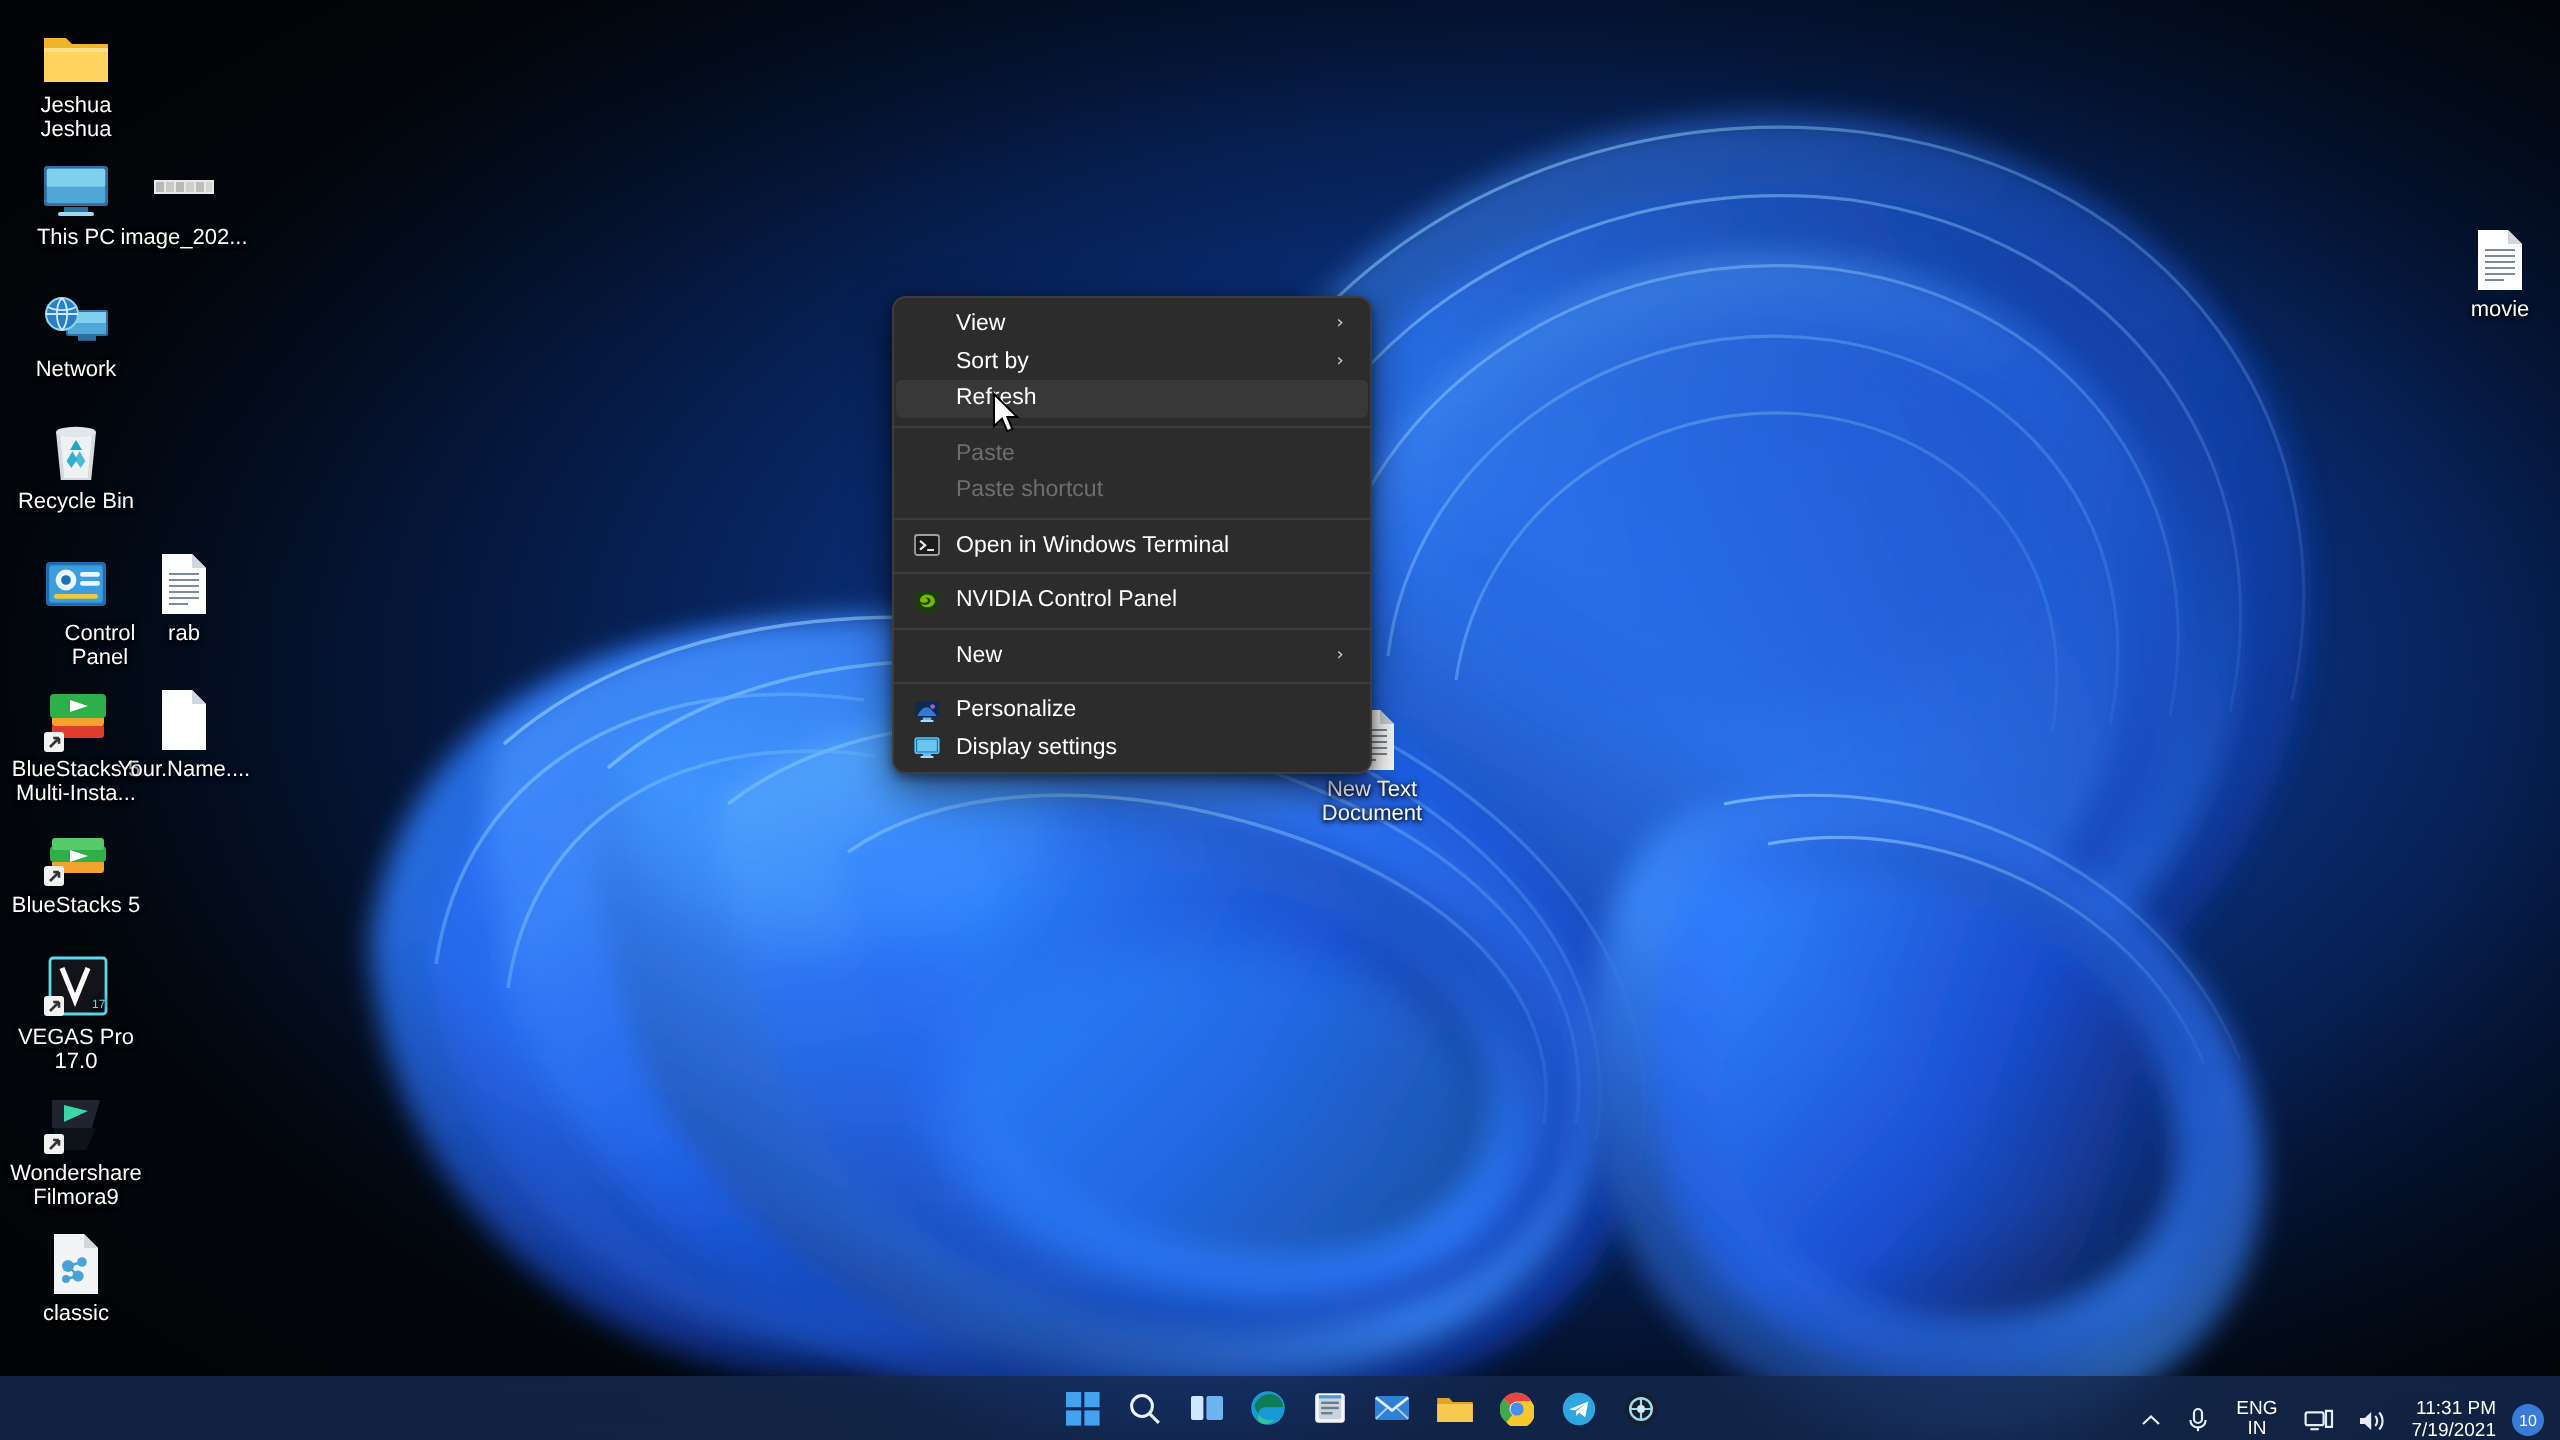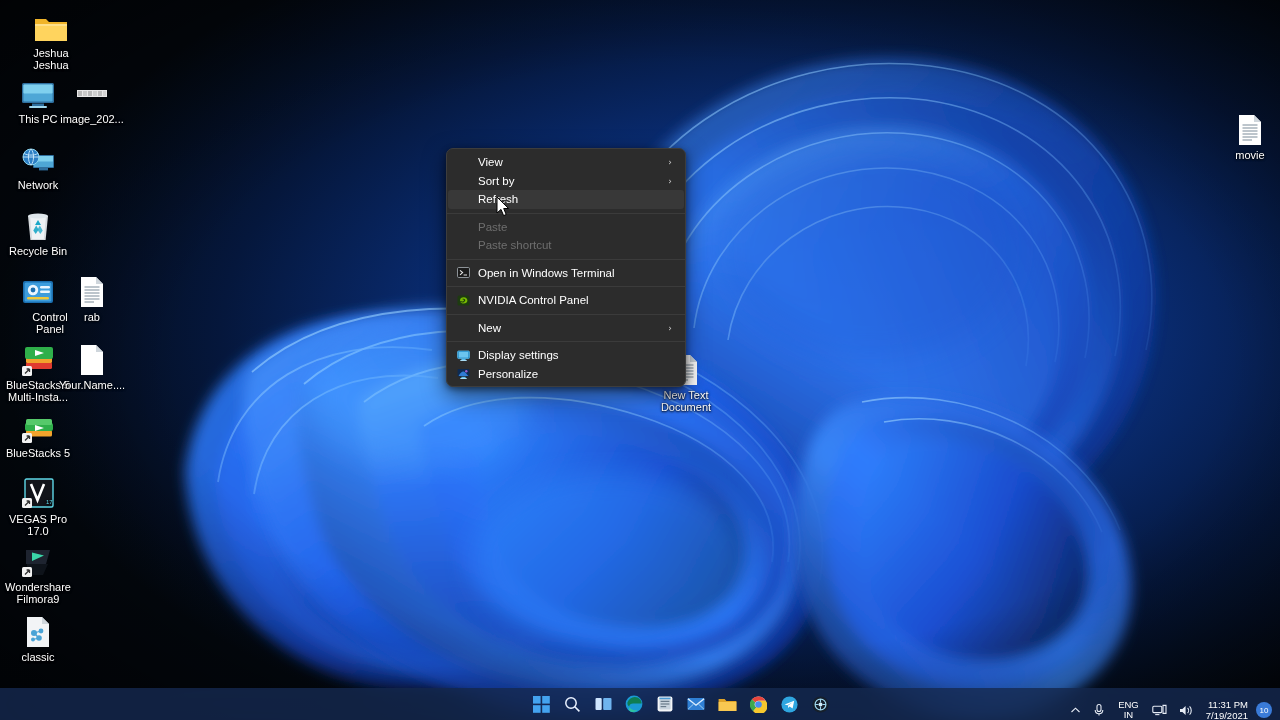--- a/index.html
+++ b/index.html
@@ -227,21 +227,21 @@
 
     <rect width="1280" height="720" fill="url(#bgGlow)" opacity="0"></rect>
     <radialGradient id="vig" cx="55%" cy="50%" r="75%">
       <stop offset="55%" stop-color="#000" stop-opacity="0"></stop>
       <stop offset="100%" stop-color="#000" stop-opacity=".72"></stop>
     </radialGradient>
     <rect width="1280" height="720" fill="url(#vig)"></rect>
   </svg>
 
   <div id="icons-layer">
-      <div class="icon-cell" style="left: 13px; top: 2px;">
+      <div class="icon-cell" style="left: 0px; top: 2px;">
         <div class="icon-art">
           <svg width="34" height="30" viewBox="0 0 34 30">
             <path d="M1,5 L1,27 L33,27 L33,8 L15,8 L12,5 Z" fill="#f0b429"></path>
             <path d="M1,10 L33,10 L33,27 L1,27 Z" fill="#ffd45e"></path>
             <path d="M1,10 L33,10 L33,12 L1,12 Z" fill="#ffe08a"></path>
           </svg>
         </div>
         <div class="icon-label" style="white-space: pre-line;">Jeshua
 Jeshua</div>
       </div>
@@ -500,40 +500,40 @@
       <div class="ctx-sep"></div>
       <div class="ctx-item">
         <span class="ctx-ico"></span>
         <span class="ctx-lbl">New</span>
         <span class="ctx-arrow">›</span>
       </div>
       <div class="ctx-sep"></div>
       <div class="ctx-item">
         <span class="ctx-ico">
           <svg width="13" height="13" viewBox="0 0 13 13">
-            <rect x="0.6" y="2" width="11.8" height="7.6" rx="1" fill="#0f7ec0" stroke="#5ec0f0" stroke-width=".8"></rect>
-            <rect x="1.6" y="2.9" width="9.8" height="5.8" fill="#6bc5ef"></rect>
-            <rect x="4.4" y="9.8" width="4.2" height="1.5" fill="#5ec0f0"></rect>
-            <rect x="3.2" y="11" width="6.6" height="1" rx=".5" fill="#a8ddf5"></rect>
-          </svg>
-        </span>
-        <span class="ctx-lbl">Display settings</span>
-        <span class="ctx-arrow"></span>
-      </div>
-      <div class="ctx-item">
-        <span class="ctx-ico">
-          <svg width="13" height="13" viewBox="0 0 13 13">
             <rect x="0.6" y="2" width="11.8" height="7.6" rx="1" fill="#0d2a52"></rect>
             <path d="M1.6,9 C3.4,5.6 5.4,4 7.2,4.8 C8.8,5.5 9.8,7.4 11.4,8.9 L11.4,9 Z" fill="#2f7bd4"></path>
             <circle cx="9.3" cy="4.3" r="1.2" fill="#9a5fd0"></circle>
             <rect x="4.4" y="9.8" width="4.2" height="1.5" fill="#5ec0f0"></rect>
             <rect x="3.2" y="11" width="6.6" height="1" rx=".5" fill="#a8ddf5"></rect>
           </svg>
         </span>
         <span class="ctx-lbl">Personalize</span>
+        <span class="ctx-arrow"></span>
+      </div>
+      <div class="ctx-item">
+        <span class="ctx-ico">
+          <svg width="13" height="13" viewBox="0 0 13 13">
+            <rect x="0.6" y="2" width="11.8" height="7.6" rx="1" fill="#0f7ec0" stroke="#5ec0f0" stroke-width=".8"></rect>
+            <rect x="1.6" y="2.9" width="9.8" height="5.8" fill="#6bc5ef"></rect>
+            <rect x="4.4" y="9.8" width="4.2" height="1.5" fill="#5ec0f0"></rect>
+            <rect x="3.2" y="11" width="6.6" height="1" rx=".5" fill="#a8ddf5"></rect>
+          </svg>
+        </span>
+        <span class="ctx-lbl">Display settings</span>
         <span class="ctx-arrow"></span>
       </div>
     </div>
 
   <svg id="cursor" width="16" height="22" viewBox="0 0 16 22">
     <path d="M1,1 L1,17 L5,13.4 L7.6,19.6 L10.2,18.5 L7.7,12.5 L12.6,12.5 Z" fill="#ffffff" stroke="#000000" stroke-width="1"></path>
   </svg>
 
 </div>
 

